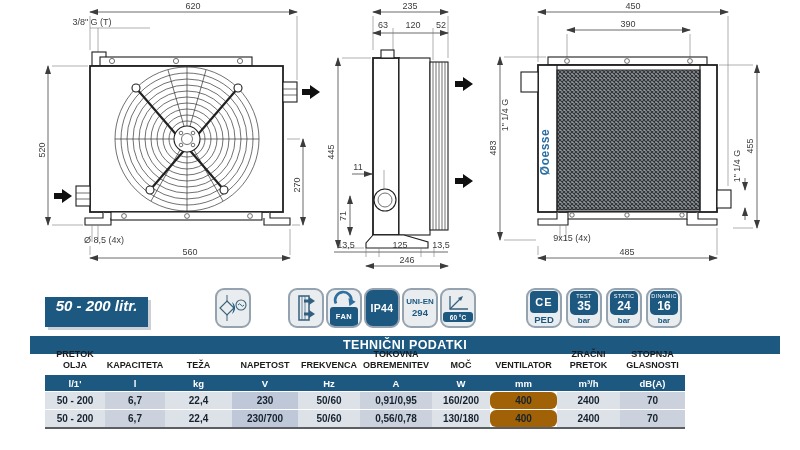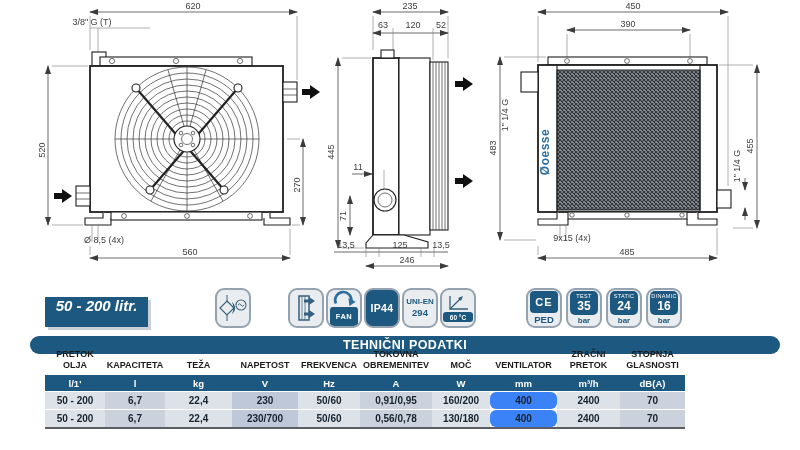--- a/index.html
+++ b/index.html
@@ -38,36 +38,36 @@
           font-size:11px;font-weight:bold;letter-spacing:1px;}
   .ped{color:#1d5880;font-weight:bold;font-size:9.5px;margin-top:1px;}
   .press-box{width:28px;height:24px;border-radius:5px;background:#1d5880;color:#fff;
              display:flex;flex-direction:column;align-items:center;justify-content:center;line-height:1;}
   .press-title{font-size:5.5px;letter-spacing:.3px;}
   .press-val{font-size:12px;font-weight:bold;}
   .press-unit{color:#1d5880;font-weight:bold;font-size:8px;margin-top:1px;}
   
   .band{position:absolute;left:30px;top:336px;width:750px;height:18px;background:#1d5880;
         color:#fff;font-weight:bold;font-size:12.5px;letter-spacing:.4px;
-        display:flex;align-items:center;justify-content:center;border-radius:9px;}
+        display:flex;align-items:center;justify-content:center;}
   .table{position:absolute;left:45px;top:339px;width:640px;}
   .cols{display:grid;grid-template-columns:60px 60px 67px 66px 62px 72px 58px 67px 63px 65px;}
   .th{display:flex;flex-direction:column;justify-content:flex-end;align-items:center;
       height:36px;padding-bottom:3px;box-sizing:border-box;text-align:center;
       font-size:9px;font-weight:bold;color:#1b1b1b;line-height:1.3;}
   .th span{display:block;}
   .units{height:16px;background:#1d5880;}
   .units div{display:flex;align-items:center;justify-content:center;color:#fff;
              font-size:9.5px;font-weight:bold;}
   .row{margin-top:1px;height:17px;font-size:10px;color:#16222e;font-weight:bold;}
   .row div{display:flex;align-items:center;justify-content:center;}
   .row div:nth-child(odd){background:#dde2e9;}
   .row div:nth-child(even){background:#cbd2dd;}
   .row div:nth-child(4){background:#bfc8d8;}
-  .row div:nth-child(8){background:#3b82f6;border-radius:6px;}
+  .row div:nth-child(8){background:#a16207;border-radius:6px;}
   .row--last{border-bottom:2px solid #5b5f64;}
 </style>
 </head>
 <body>
 
 <div class="page">
 
   <svg class="drawings" width="800" height="285" viewBox="0 0 800 285">
     <defs>
       <marker id="ar" markerWidth="10" markerHeight="8" refX="8" refY="3" orient="auto-start-reverse" markerUnits="userSpaceOnUse">

